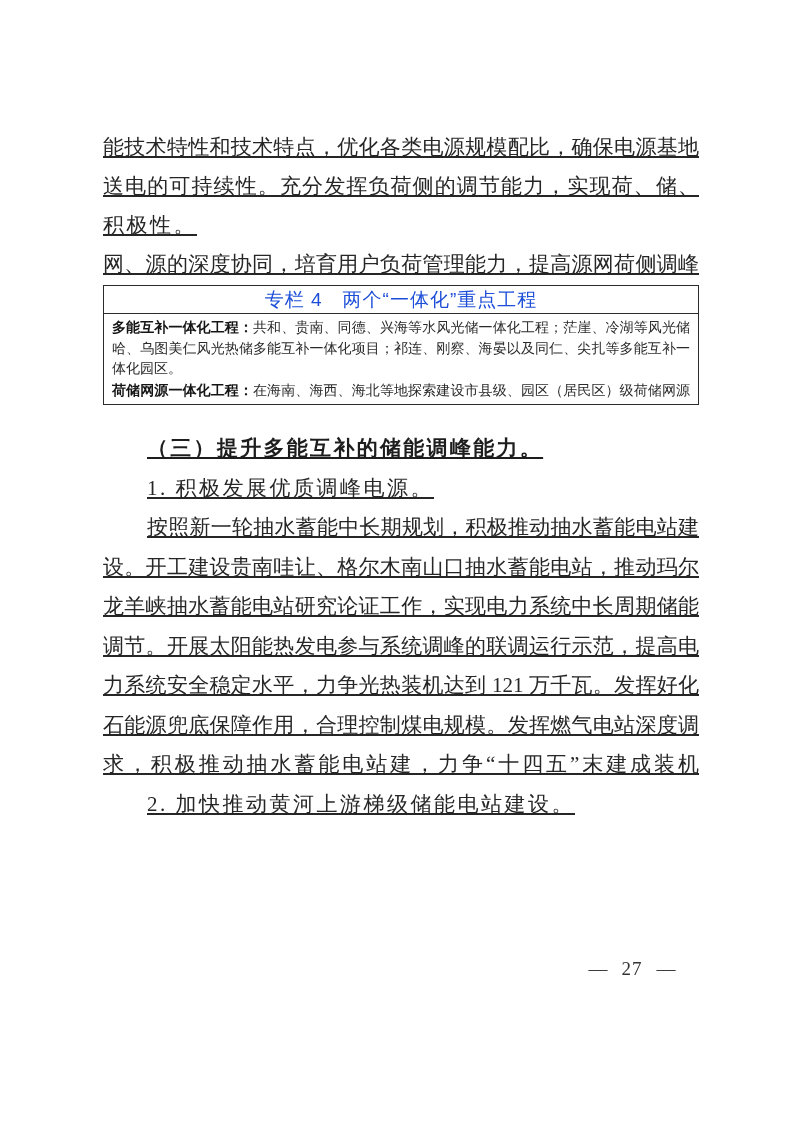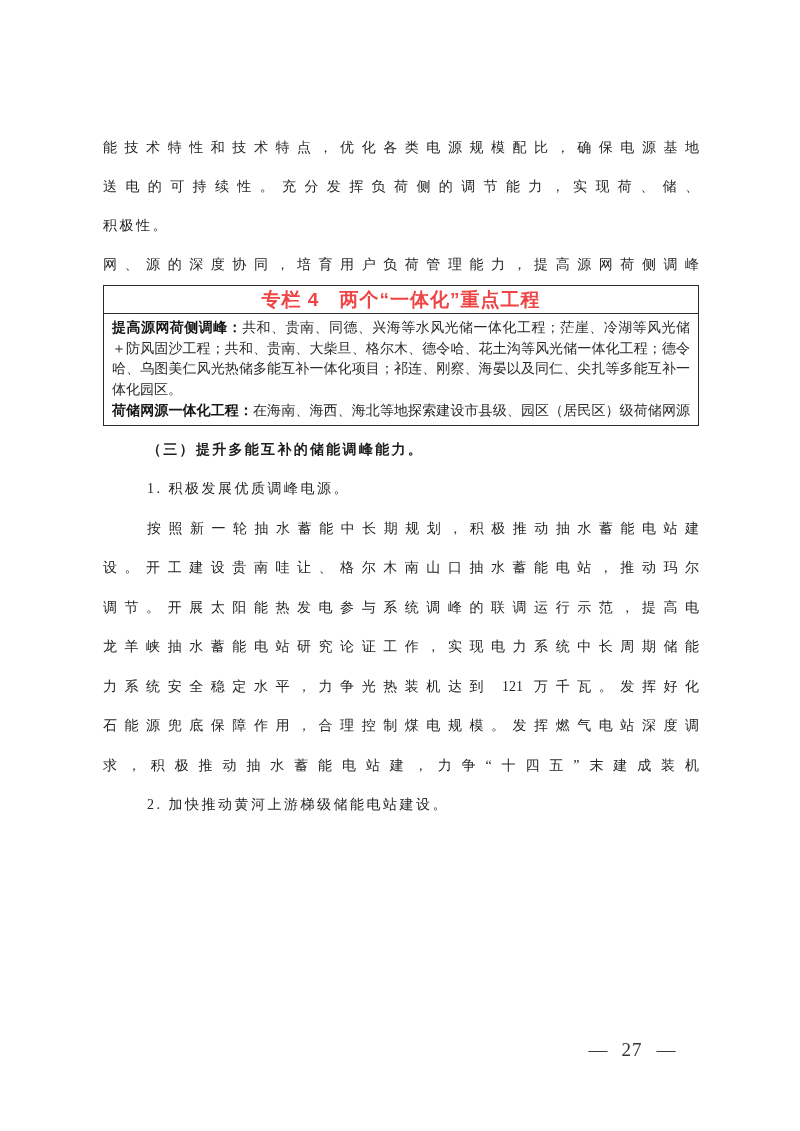--- a/index.html
+++ b/index.html
@@ -6,60 +6,60 @@
   .page{
     position:relative;
     width:800px;height:1131px;
     background:#ffffff;
     color:#262626;
     font-family:"Liberation Serif","DejaVu Serif",serif;
     overflow:hidden;
   }
   .content{position:absolute;left:103px;top:128px;width:596px;}
   .tline{
-    font-size:14px;
+    font-size:21px;
     line-height:39.5px;height:39.5px;
-    white-space:nowrap;overflow:hidden;
+    white-space:nowrap;overflow:hidden;text-decoration:underline;
   }
   .intro .tline{line-height:39px;height:39px;}
   .just{
     white-space:normal;
     text-align:justify;
     text-align-last:justify;
     -moz-text-align-last:justify;
   }
   .ind{text-indent:44px;}
   .ls25{letter-spacing:2.5px;}
   .ls0{letter-spacing:0;}
   .head{font-weight:700;letter-spacing:2.3px;color:#1d1d1d;}
   .box{
     border:1px solid #2b2b2b;
     margin-top:1px;
   }
   .box-header{
     height:27px;line-height:27px;
     text-align:center;
-    font-weight:700;font-size:19px;
+    font-weight:400;font-size:19px;
     letter-spacing:1px;
-    color:#ef4444;
+    color:#1d4ed8;
     border-bottom:1px solid #2b2b2b;
     font-family:"Liberation Sans","DejaVu Sans",sans-serif;
   }
   .box-body{padding:3px 8px 3px;}
   .bline{
     font-size:14px;
     line-height:20.5px;
     color:#2a2a2a;
   }
   .blead{
     font-weight:700;color:#151515;
     font-family:"Liberation Sans","DejaVu Sans",sans-serif;
   }
   .footer{
-    position:absolute;top:1036px;left:532px;width:200px;
+    position:absolute;top:955px;left:532px;width:200px;
     text-align:center;
     font-size:19px;color:#333;
     line-height:28px;
   }
   .footer .num{margin:0 14px;letter-spacing:1px;}
 </style>
 </head>
 <body>
 
 <div class="page">
@@ -68,36 +68,35 @@
     <div class="intro">
       <div class="tline just">能技术特性和技术特点，优化各类电源规模配比，确保电源基地</div>
       <div class="tline just">送电的可持续性。充分发挥负荷侧的调节能力，实现荷、储、</div>
       <div class="tline ls25">积极性。</div>
       <div class="tline just">网、源的深度协同，培育用户负荷管理能力，提高源网荷侧调峰</div>
     </div>
 
     <div class="box">
       <div class="box-header">专栏 4　两个“一体化”重点工程</div>
       <div class="box-body">
-        <div class="bline just"><span class="blead">提高源网荷侧调峰：</span><span>共和、贵南、同德、兴海等水风光储一体化工程；茫崖、冷湖等风光储</span></div>
-        <div class="bline just">＋防风固沙工程；共和、贵南、大柴旦、格尔木、德令哈、花土沟等风光储一体化工程；德令</div>
+        <div class="bline just"><span class="blead">多能互补一体化工程：</span><span>共和、贵南、同德、兴海等水风光储一体化工程；茫崖、冷湖等风光储</span></div>
         <div class="bline just">哈、乌图美仁风光热储多能互补一体化项目；祁连、刚察、海晏以及同仁、尖扎等多能互补一</div>
         <div class="bline">体化园区。</div>
         <div class="bline just"><span class="blead">荷储网源一体化工程：</span><span>在海南、海西、海北等地探索建设市县级、园区（居民区）级荷储网源</span></div>
       </div>
     </div>
 
-    <div class="tline head ind" style="margin-top:4px;">（三）提升多能互补的储能调峰能力。</div>
+    <div class="tline head ind" style="margin-top:24px;">（三）提升多能互补的储能调峰能力。</div>
     <div class="tline ls25 ind">1. 积极发展优质调峰电源。</div>
 
     <div>
       <div class="tline just ind">按照新一轮抽水蓄能中长期规划，积极推动抽水蓄能电站建</div>
       <div class="tline just">设。开工建设贵南哇让、格尔木南山口抽水蓄能电站，推动玛尔</div>
+      <div class="tline just">龙羊峡抽水蓄能电站研究论证工作，实现电力系统中长周期储能</div>
       <div class="tline just">调节。开展太阳能热发电参与系统调峰的联调运行示范，提高电</div>
-      <div class="tline just">龙羊峡抽水蓄能电站研究论证工作，实现电力系统中长周期储能</div>
       <div class="tline just">力系统安全稳定水平，力争光热装机达到 121 万千瓦。发挥好化</div>
       <div class="tline just">石能源兜底保障作用，合理控制煤电规模。发挥燃气电站深度调</div>
       <div class="tline just">求，积极推动抽水蓄能电站建，力争“十四五”末建成装机</div>
     </div>
 
     <div class="tline ls25 ind">2. 加快推动黄河上游梯级储能电站建设。</div>
 
 
   </div>
 

